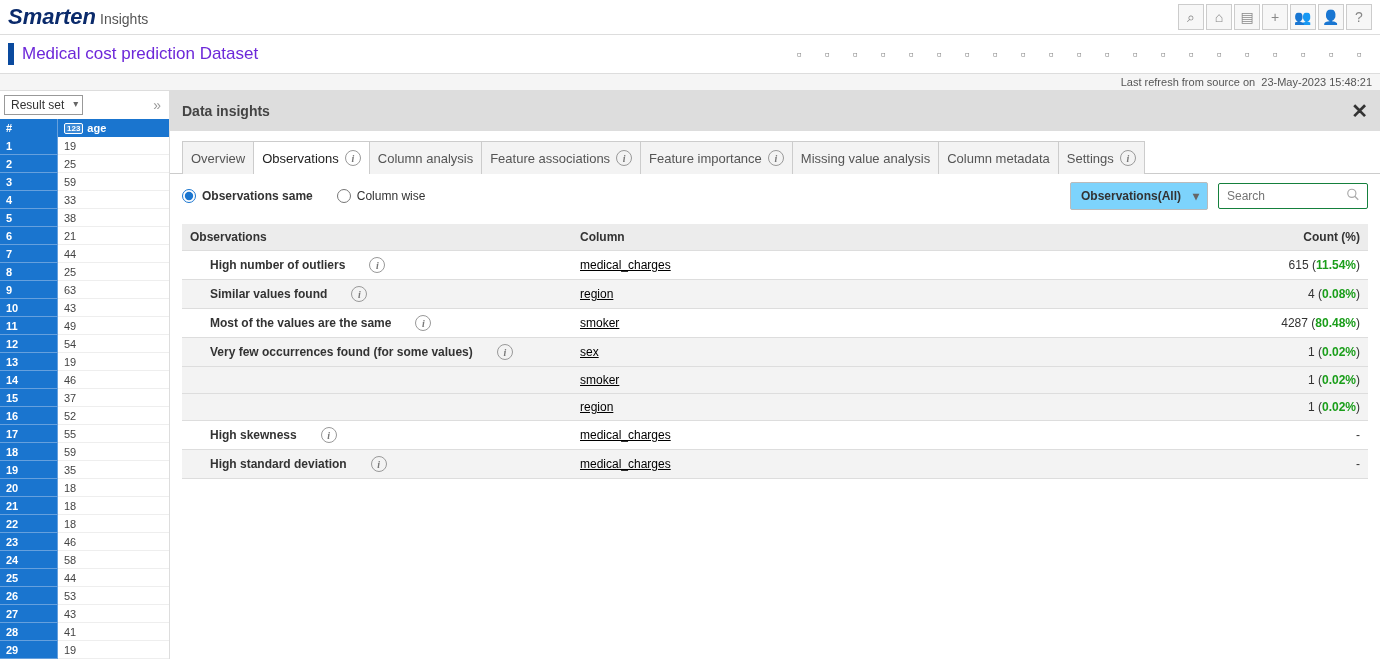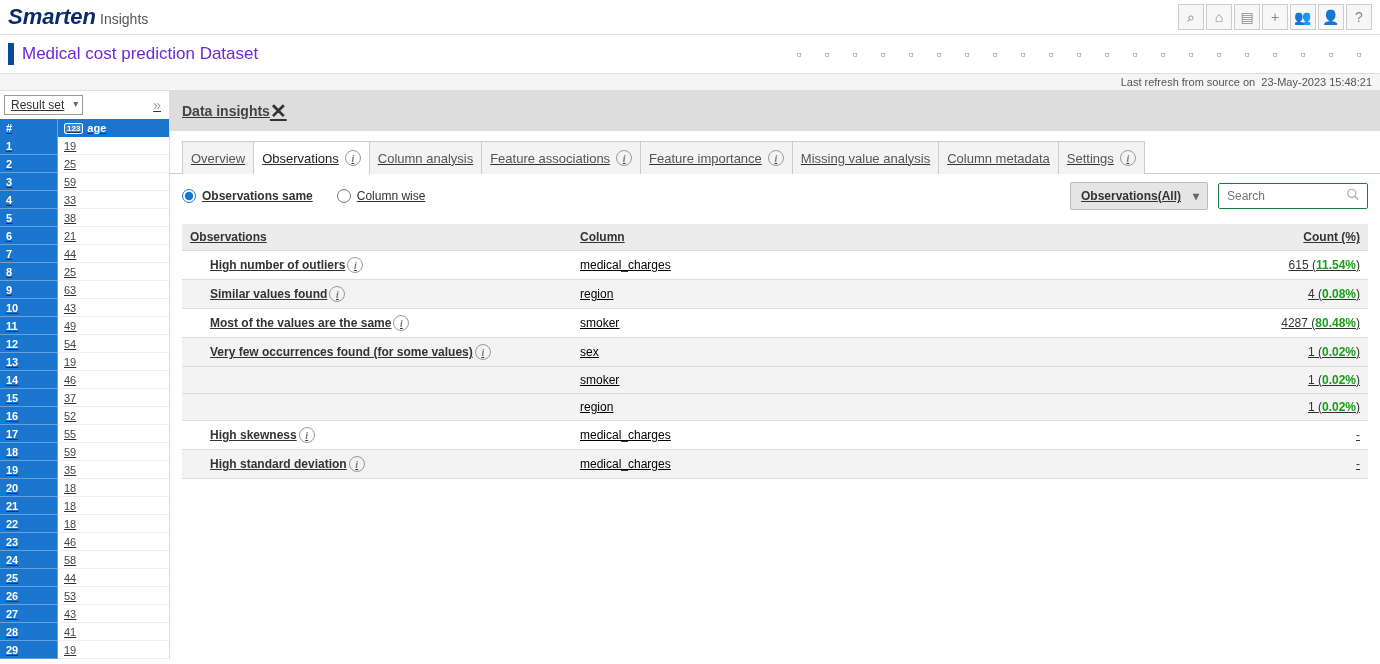--- a/index.html
+++ b/index.html
@@ -10,61 +10,61 @@
 .logo-sub { font-size: 14px; color: #555; }
 .header-icons { display: flex; gap: 2px; }
 .icon-btn { width: 26px; height: 26px; border: 1px solid #ccc; background: #f7f7f7; display: flex; align-items: center; justify-content: center; cursor: pointer; color: #888; font-size: 14px; }
 .titlebar { display: flex; align-items: center; justify-content: space-between; padding: 6px 8px; border-bottom: 1px solid #ddd; background: #fff; }
 .titlebar-left { display: flex; align-items: center; gap: 8px; }
 .title-marker { width: 6px; height: 22px; background: #0a4a9e; }
 .page-title { font-size: 17px; color: #6d28d9; }
 .toolbar-icons { display: flex; gap: 2px; }
 .tool-btn { width: 26px; height: 26px; display: flex; align-items: center; justify-content: center; cursor: pointer; color: #888; font-size: 14px; border: 1px solid transparent; }
 .refresh-bar { text-align: right; padding: 2px 8px; font-size: 11px; color: #555; background: #f5f5f5; border-bottom: 1px solid #ddd; }
-.main-layout { display: flex; text-decoration: underline; }
+.main-layout { display: flex; }
 .left-panel { width: 170px; flex-shrink: 0; border-right: 1px solid #ddd; }
 .left-top { display: flex; align-items: center; justify-content: space-between; padding: 4px 4px; background: #fff; }
 .result-select { border: 1px solid #999; padding: 2px 18px 2px 6px; font-size: 12px; background: #fff; cursor: pointer; position: relative; }
 .result-select::after { content: "▾"; position: absolute; right: 4px; color: #666; font-size: 10px; }
 .collapse-arrow { font-size: 14px; color: #999; cursor: pointer; padding: 0 4px; }
 .grid-header { display: flex; background: #1a75cf; color: #fff; font-size: 11px; font-weight: bold; }
 .grid-header .col-num { width: 58px; padding: 3px 6px; border-right: 1px solid #66a0dd; }
 .grid-header .col-age { flex: 1; padding: 3px 6px; display: flex; align-items: center; gap: 4px; }
 .type-badge { background: #3d8ad6; border: 1px solid #fff; font-size: 8px; padding: 0 2px; border-radius: 2px; }
 .grid-row { display: flex; font-size: 11px; height: 18px; align-items: center; }
 .grid-row .col-num { width: 58px; padding: 0 6px; background: #1a75cf; color: #fff; font-weight: bold; border-right: 1px solid #66a0dd; border-bottom: 1px solid #66a0dd; height: 100%; display:flex; align-items:center;}
 .grid-row .col-age { flex: 1; padding: 0 6px; color: #444; border-bottom: 1px solid #eee; height: 100%; display:flex; align-items:center;}
 .right-panel { flex: 1; background: #fff; }
-.insights-header { display: flex; align-items: center; padding: 8px 12px; background: #ddd; }
+.insights-header { display: flex; align-items: center; justify-content: space-between; padding: 8px 12px; background: #ddd; }
 .insights-title { font-size: 14px; font-weight: bold; color: #444; }
 .close-x { font-size: 20px; font-weight: bold; color: #333; cursor: pointer; }
 .tabs-row { display: flex; padding: 10px 12px 0 12px; gap: 0; }
 .tab { padding: 8px 8px; border: 1px solid #ccc; border-bottom: none; background: #f3f3f3; color: #555; font-size: 13px; cursor: pointer; display: flex; align-items: center; gap: 6px; margin-right: -1px; }
 .tab.active { background: #fff; color: #222; font-weight: normal; position: relative; z-index: 2;}
 .tab.active::after { content:""; position:absolute; left:0; right:0; bottom:-1px; height:1px; background:#fff;}
 .info-circle { width: 16px; height: 16px; border: 1px solid #999; border-radius: 50%; display: inline-flex; align-items: center; justify-content: center; font-size: 10px; font-style: italic; color: #777; font-family: serif; font-weight:bold;}
 .controls-row { display: flex; align-items: center; justify-content: space-between; padding: 8px 12px; border-top: 1px solid #ccc; margin-top:-1px;}
 .radio-group { display: flex; gap: 24px; align-items: center; }
 .radio-item { display: flex; align-items: center; gap: 6px; font-size: 12px; cursor: pointer; }
 .radio-item input { cursor: pointer; }
 .radio-item.active { font-weight: bold; }
 .controls-right { display: flex; gap: 10px; align-items: center; }
-.dropdown { border: 1px solid #bbb; padding: 6px 26px 6px 10px; font-size: 12px; font-weight: bold; background: #e5e5e5; cursor: pointer; position: relative; border-radius: 2px; }
+.dropdown { border: 1px solid #bbb; padding: 6px 26px 6px 10px; font-size: 12px; font-weight: bold; background: #7dd3fc; cursor: pointer; position: relative; border-radius: 2px; }
 .dropdown::after { content: "▾"; position: absolute; right: 8px; color: #666; }
 .search-box { border: 1px solid #15803d; padding: 5px 28px 5px 8px; font-size: 12px; width: 150px; border-radius: 2px; position: relative; background:#fff;}
 .search-wrap { position: relative; }
 .search-wrap .search-icon { position: absolute; right: 8px; top: 50%; transform: translateY(-50%); color: #aaa; font-size: 13px; }
 .obs-table { width: calc(100% - 24px); margin: 6px 12px; border-collapse: collapse; font-size: 12px; }
 .obs-table th { text-align: left; padding: 6px 8px; background: #ececec; font-weight: bold; color: #333; border-bottom: 1px solid #ddd; }
 .obs-table th.count-col { text-align: right; }
 .obs-table td { padding: 6px 8px; border-bottom: 1px solid #ddd; vertical-align: middle; }
 .obs-table tr.alt td { background: #f3f3f3; }
 .obs-table tr.noalt td { background: #fff; }
 .obs-table td.count-col { text-align: right; }
-.obs-label { font-weight: bold; display: flex; align-items: center; gap: 2px; padding-left: 20px; }
+.obs-label { font-weight: bold; display: flex; align-items: center; gap: 24px; padding-left: 20px; }
 .col-link { color: #000; text-decoration: underline; cursor: pointer; }
 .pct { color: #1a9e1a; font-weight: bold; }
 .footer { padding: 10px; font-size: 11px; color: #666; }
 input[type="radio"]{ accent-color: #1a75cf; width:14px; height:14px;}
 </style>
 </head>
 <body>
 
 <div class="header">
   <div class="logo">

